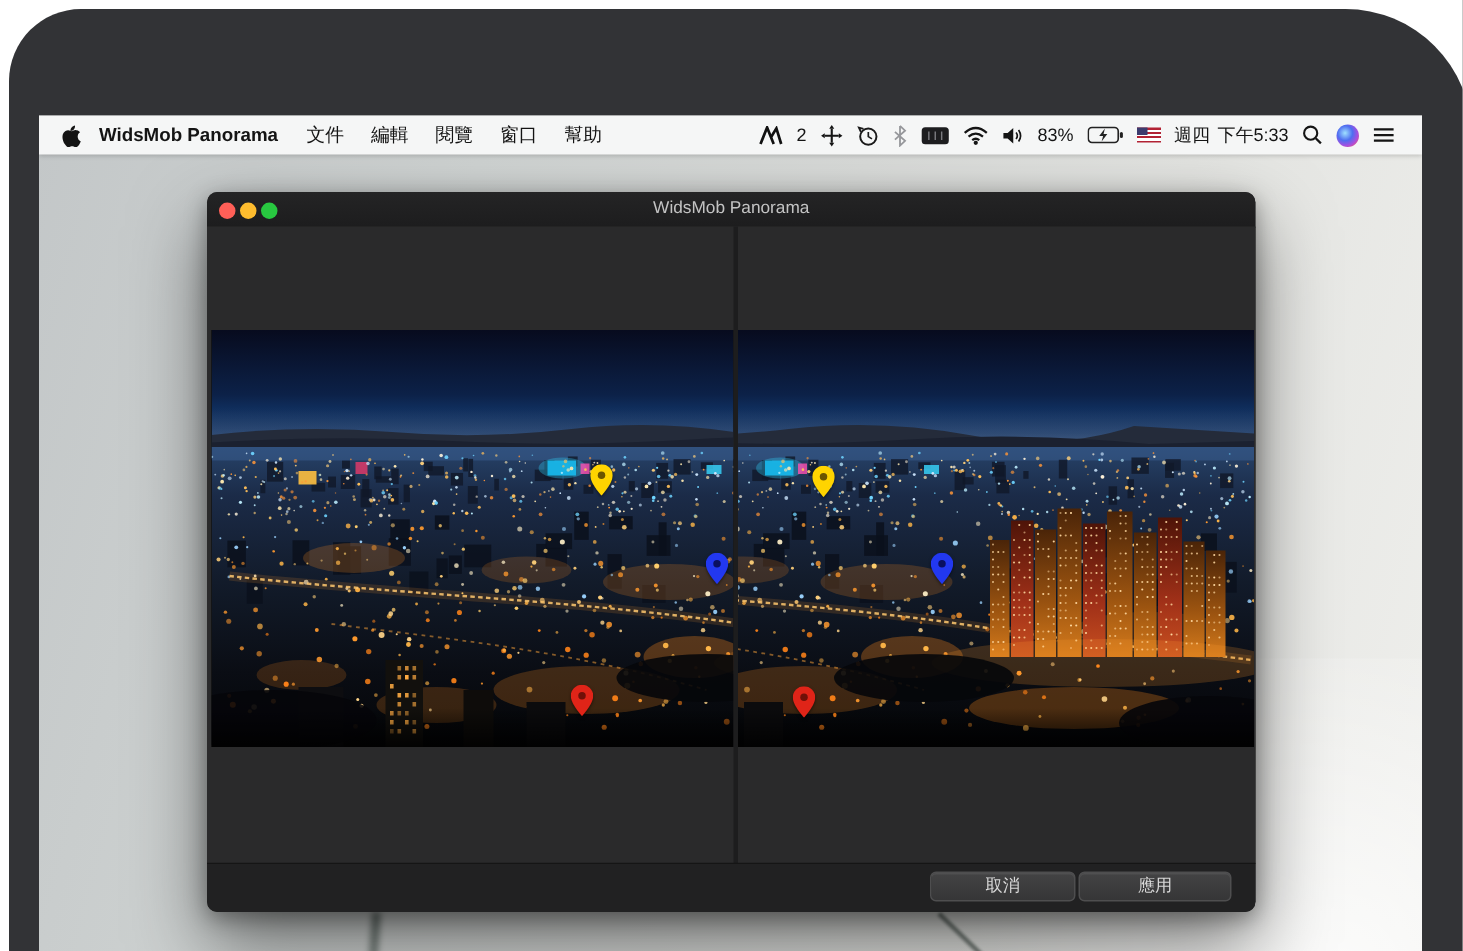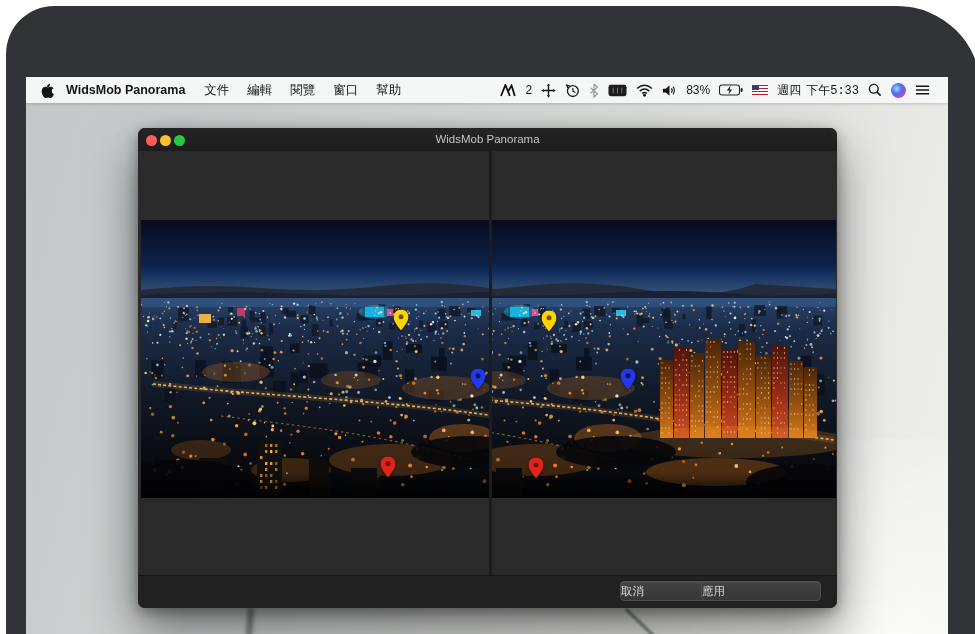--- a/index.html
+++ b/index.html
@@ -30,21 +30,21 @@
   .mb-appname{font-weight:bold;padding:0 10px 0 12px;}
   .menu-item{padding:0 9px;}
   .mb-right{margin-left:auto;display:flex;align-items:center;gap:9px;padding-right:18px;font-size:12px;}
   .mb-right svg{display:block;}
   .sicon{display:flex;align-items:center;}
   .flag{width:16px;height:10px;position:relative;
      background:repeating-linear-gradient(180deg,#b22234 0 1.45px,#ffffff 1.45px 2.9px);}
   .flag::after{content:"";position:absolute;left:0;top:0;width:7px;height:5px;background:#3c3b6e;}
   .siri{width:15px;height:15px;border-radius:50%;
      background:radial-gradient(circle at 38% 38%,#9fe0ff 0%,#4f6ef0 38%,#a44fe0 64%,#d84f9a 80%,#1a1a3a 100%);}
-  .clocktext{white-space:nowrap;font-family:Liberation Mono, monospace;}
+  .clocktext{white-space:nowrap;}
 
   
   .window{position:absolute;left:112px;top:51px;width:699px;height:480px;border-radius:7px;
      background:#2a2a2b;box-shadow:0 22px 50px rgba(0,0,0,.5),0 4px 14px rgba(0,0,0,.35);}
   .titlebar{position:absolute;left:0;top:0;right:0;height:23px;border-radius:7px 7px 0 0;
      background:linear-gradient(#242425,#1d1d1e);border-bottom:1px solid #121212;}
   .title{position:absolute;left:0;right:0;top:0;height:23px;line-height:23px;text-align:center;
      font-size:11.5px;color:#c3c3c3;}
   .tl{position:absolute;top:6.5px;width:11px;height:11px;border-radius:50%;}
   .tl.red{left:8px;background:#ff5f57;}
@@ -60,23 +60,23 @@
   .photo-right{left:354px;width:344px;}
   .pins{position:absolute;inset:0;}
   .pin{position:absolute;width:15px;height:21px;transform:translate(-50%,-36%);
        filter:drop-shadow(0 1px 1px rgba(0,0,0,.5));}
 
   .footer{position:absolute;left:0;bottom:0;right:0;height:32px;background:#212122;
      border-top:1px solid #151515;border-radius:0 0 7px 7px;}
   .btn{position:absolute;top:5px;height:20px;border-radius:4px;
      background:linear-gradient(#434344,#363637);border:1px solid #4e4e4f;
      box-shadow:inset 0 1px 0 rgba(255,255,255,.07);
-     color:#d8d8d8;font-size:11.5px;text-align:left;line-height:19px;box-sizing:border-box;}
+     color:#d8d8d8;font-size:11.5px;text-align:center;line-height:19px;box-sizing:border-box;}
   .btn-cancel{right:120px;width:97px;}
-  .btn-apply{right:16px;width:120px;}
+  .btn-apply{right:16px;width:102px;}
 </style>
 </head>
 <body>
 
 <div class="monitor">
   <div class="screen">
 
     <div class="wallpaper"></div>
     <div class="cable1"></div>
     <div class="cable2"></div>

